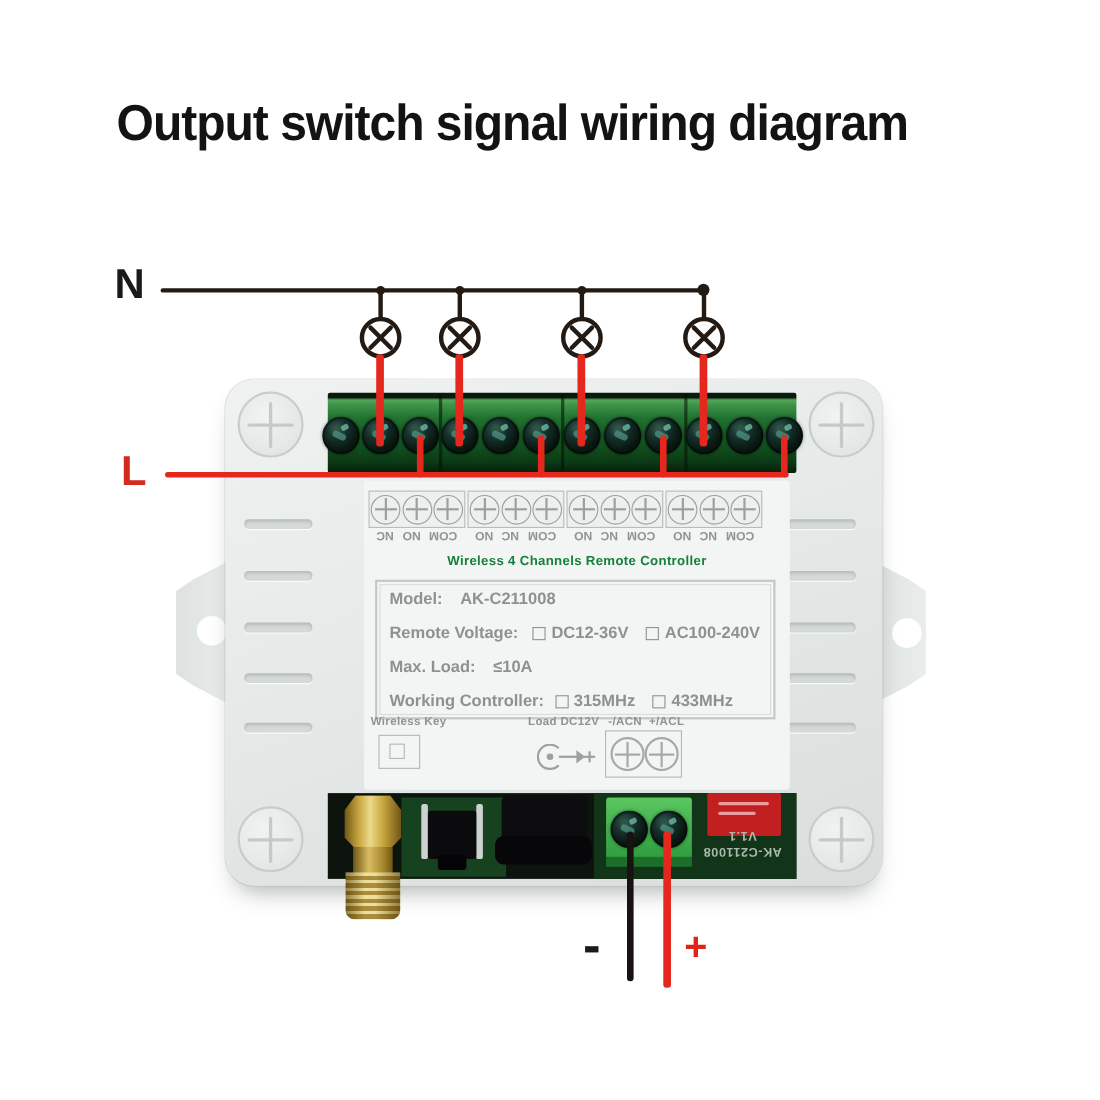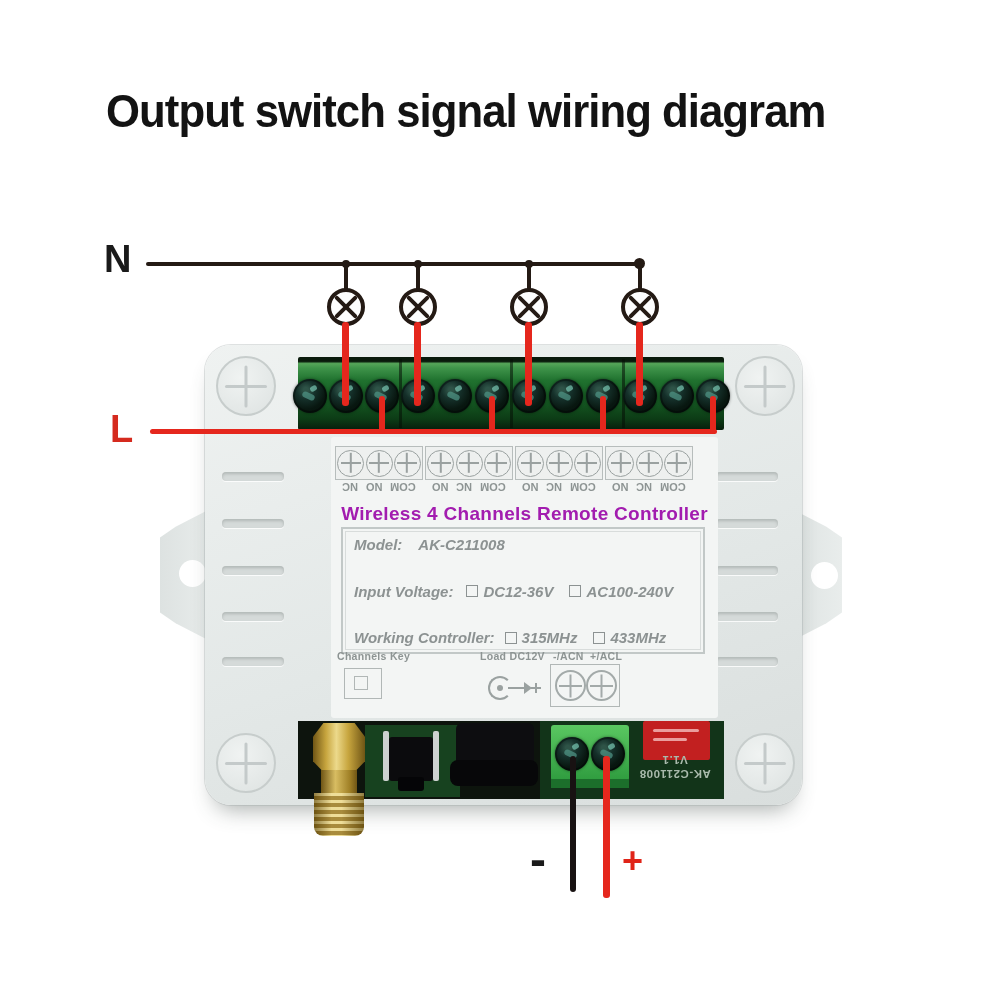--- a/index.html
+++ b/index.html
@@ -66,25 +66,25 @@
   .panel{left:331px;top:437px;width:387px;height:281px;background:#f3f5f4;border-radius:3px;z-index:3;}
   .sbox{top:446px;width:88px;height:34px;border:1.5px solid #b7bdbc;box-sizing:border-box;background:#eef0ef;
         display:flex;align-items:center;justify-content:space-evenly;z-index:4;}
   .spscrew{width:27px;height:27px;border:1.6px solid #9aa1a0;border-radius:50%;position:relative;box-sizing:border-box;}
   .spscrew::before,.spscrew::after{content:"";position:absolute;left:50%;top:50%;width:20px;height:1.6px;
         background:#9aa1a0;margin:-.8px 0 0 -10px;}
   .spscrew::after{transform:rotate(90deg);}
   .slabels{top:481px;width:88px;display:flex;justify-content:space-evenly;z-index:4;
            font-size:11px;font-weight:bold;color:#8d9493;}
   .slabels span{transform:rotate(180deg);display:inline-block;}
-  .btitle{left:331px;top:503px;width:387px;text-align:center;font-size:19px;font-weight:bold;
-          color:#a21caf;letter-spacing:.3px;z-index:4;}
+  .btitle{left:331px;top:503px;width:387px;text-align:center;font-size:12px;font-weight:bold;
+          color:#15803d;letter-spacing:.3px;z-index:4;}
   .specbox{left:341px;top:527px;width:364px;height:127px;border:2px solid #c2c8c7;box-sizing:border-box;
            padding:7px 8px 6px 11px;display:flex;flex-direction:column;justify-content:space-between;
-           font-size:15px;font-weight:bold;color:#8c9292;z-index:4;font-style:italic;}
+           font-size:15px;font-weight:bold;color:#8c9292;z-index:4;}
   .specbox::before{content:"";position:absolute;inset:2px;border:1px solid #d8dcdb;pointer-events:none;}
   .srow{display:flex;align-items:center;white-space:nowrap;}
   .sval{margin-left:16px;}
   .chk{display:inline-block;width:12px;height:12px;border:1.6px solid #8c9292;box-sizing:border-box;
        margin:0 5px 0 16px;flex:0 0 auto;}
 
   .mlabel{font-size:10.5px;font-weight:bold;color:#8d9493;letter-spacing:.3px;z-index:4;}
   .keybox{left:344px;top:668px;width:38px;height:31px;border:1.5px solid #b1b7b6;box-sizing:border-box;z-index:4;}
   .keyin{left:9px;top:7px;width:14px;height:14px;border:1.5px solid #b1b7b6;box-sizing:border-box;position:absolute;}
   .jackc{left:488px;top:676px;width:24px;height:24px;border:2px solid #9aa1a0;border-right-color:transparent;
@@ -220,36 +220,40 @@
     <span>COM</span>
   </div>
 
   <div class="abs btitle">Wireless 4 Channels Remote Controller</div>
   <div class="abs specbox">
     <div class="srow">
       <span>Model:</span>
       <span class="sval">AK-C211008</span>
     </div>
     <div class="srow">
-      <span>Input Voltage:</span>
+      <span>Remote Voltage:</span>
       <span class="chk" style="margin-left:13px;"></span>
       <span>DC12-36V</span>
       <span class="chk"></span>
       <span>AC100-240V</span>
+    </div>
+    <div class="srow">
+      <span>Max. Load:</span>
+      <span class="sval">≤10A</span>
     </div>
     <div class="srow">
       <span>Working Controller:</span>
       <span class="chk" style="margin-left:10px;"></span>
       <span>315MHz</span>
       <span class="chk"></span>
       <span>433MHz</span>
     </div>
   </div>
 
-  <div class="abs mlabel" style="left:337px;top:650px;">Channels Key</div>
+  <div class="abs mlabel" style="left:337px;top:650px;">Wireless Key</div>
   <div class="abs keybox">
     <div class="keyin"></div>
   </div>
   <div class="abs mlabel" style="left:480px;top:650px;">Load DC12V</div>
   <div class="abs jackc"></div>
   <div class="abs jackdot"></div>
   <div class="abs jackline"></div>
   <div class="abs jackarrow"></div>
   <div class="abs jplus1"></div>
   <div class="abs jplus2"></div>

